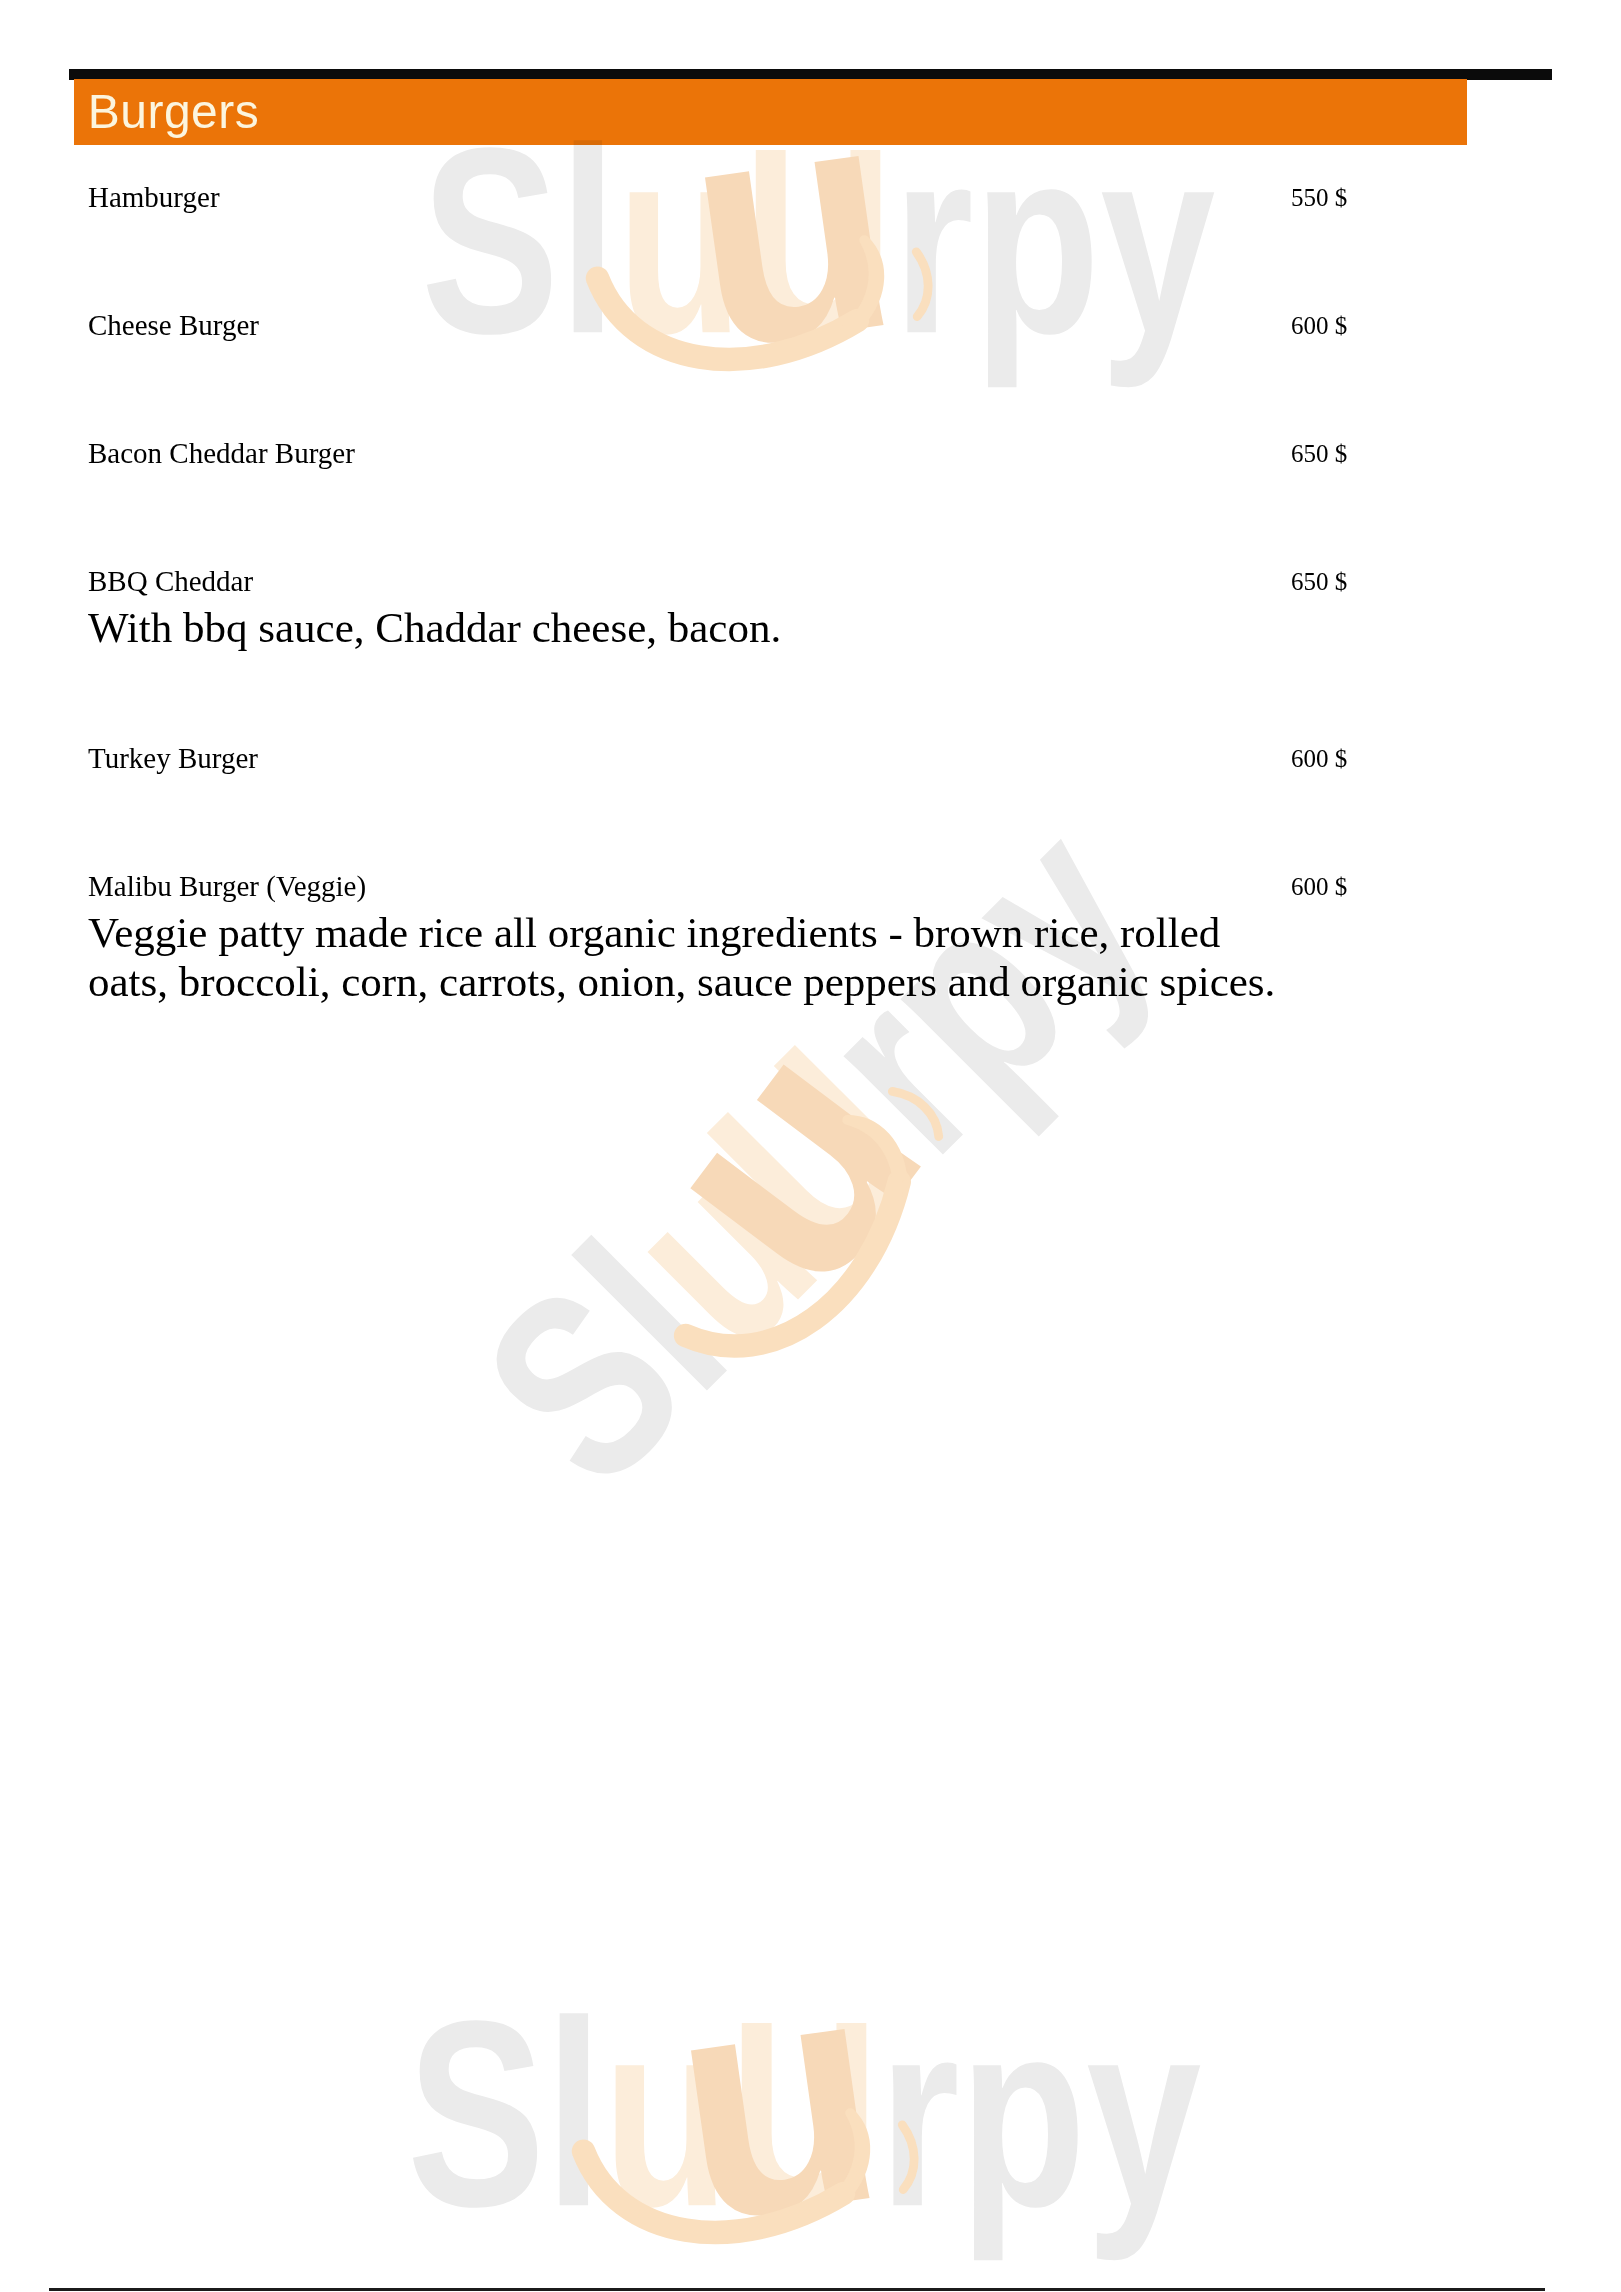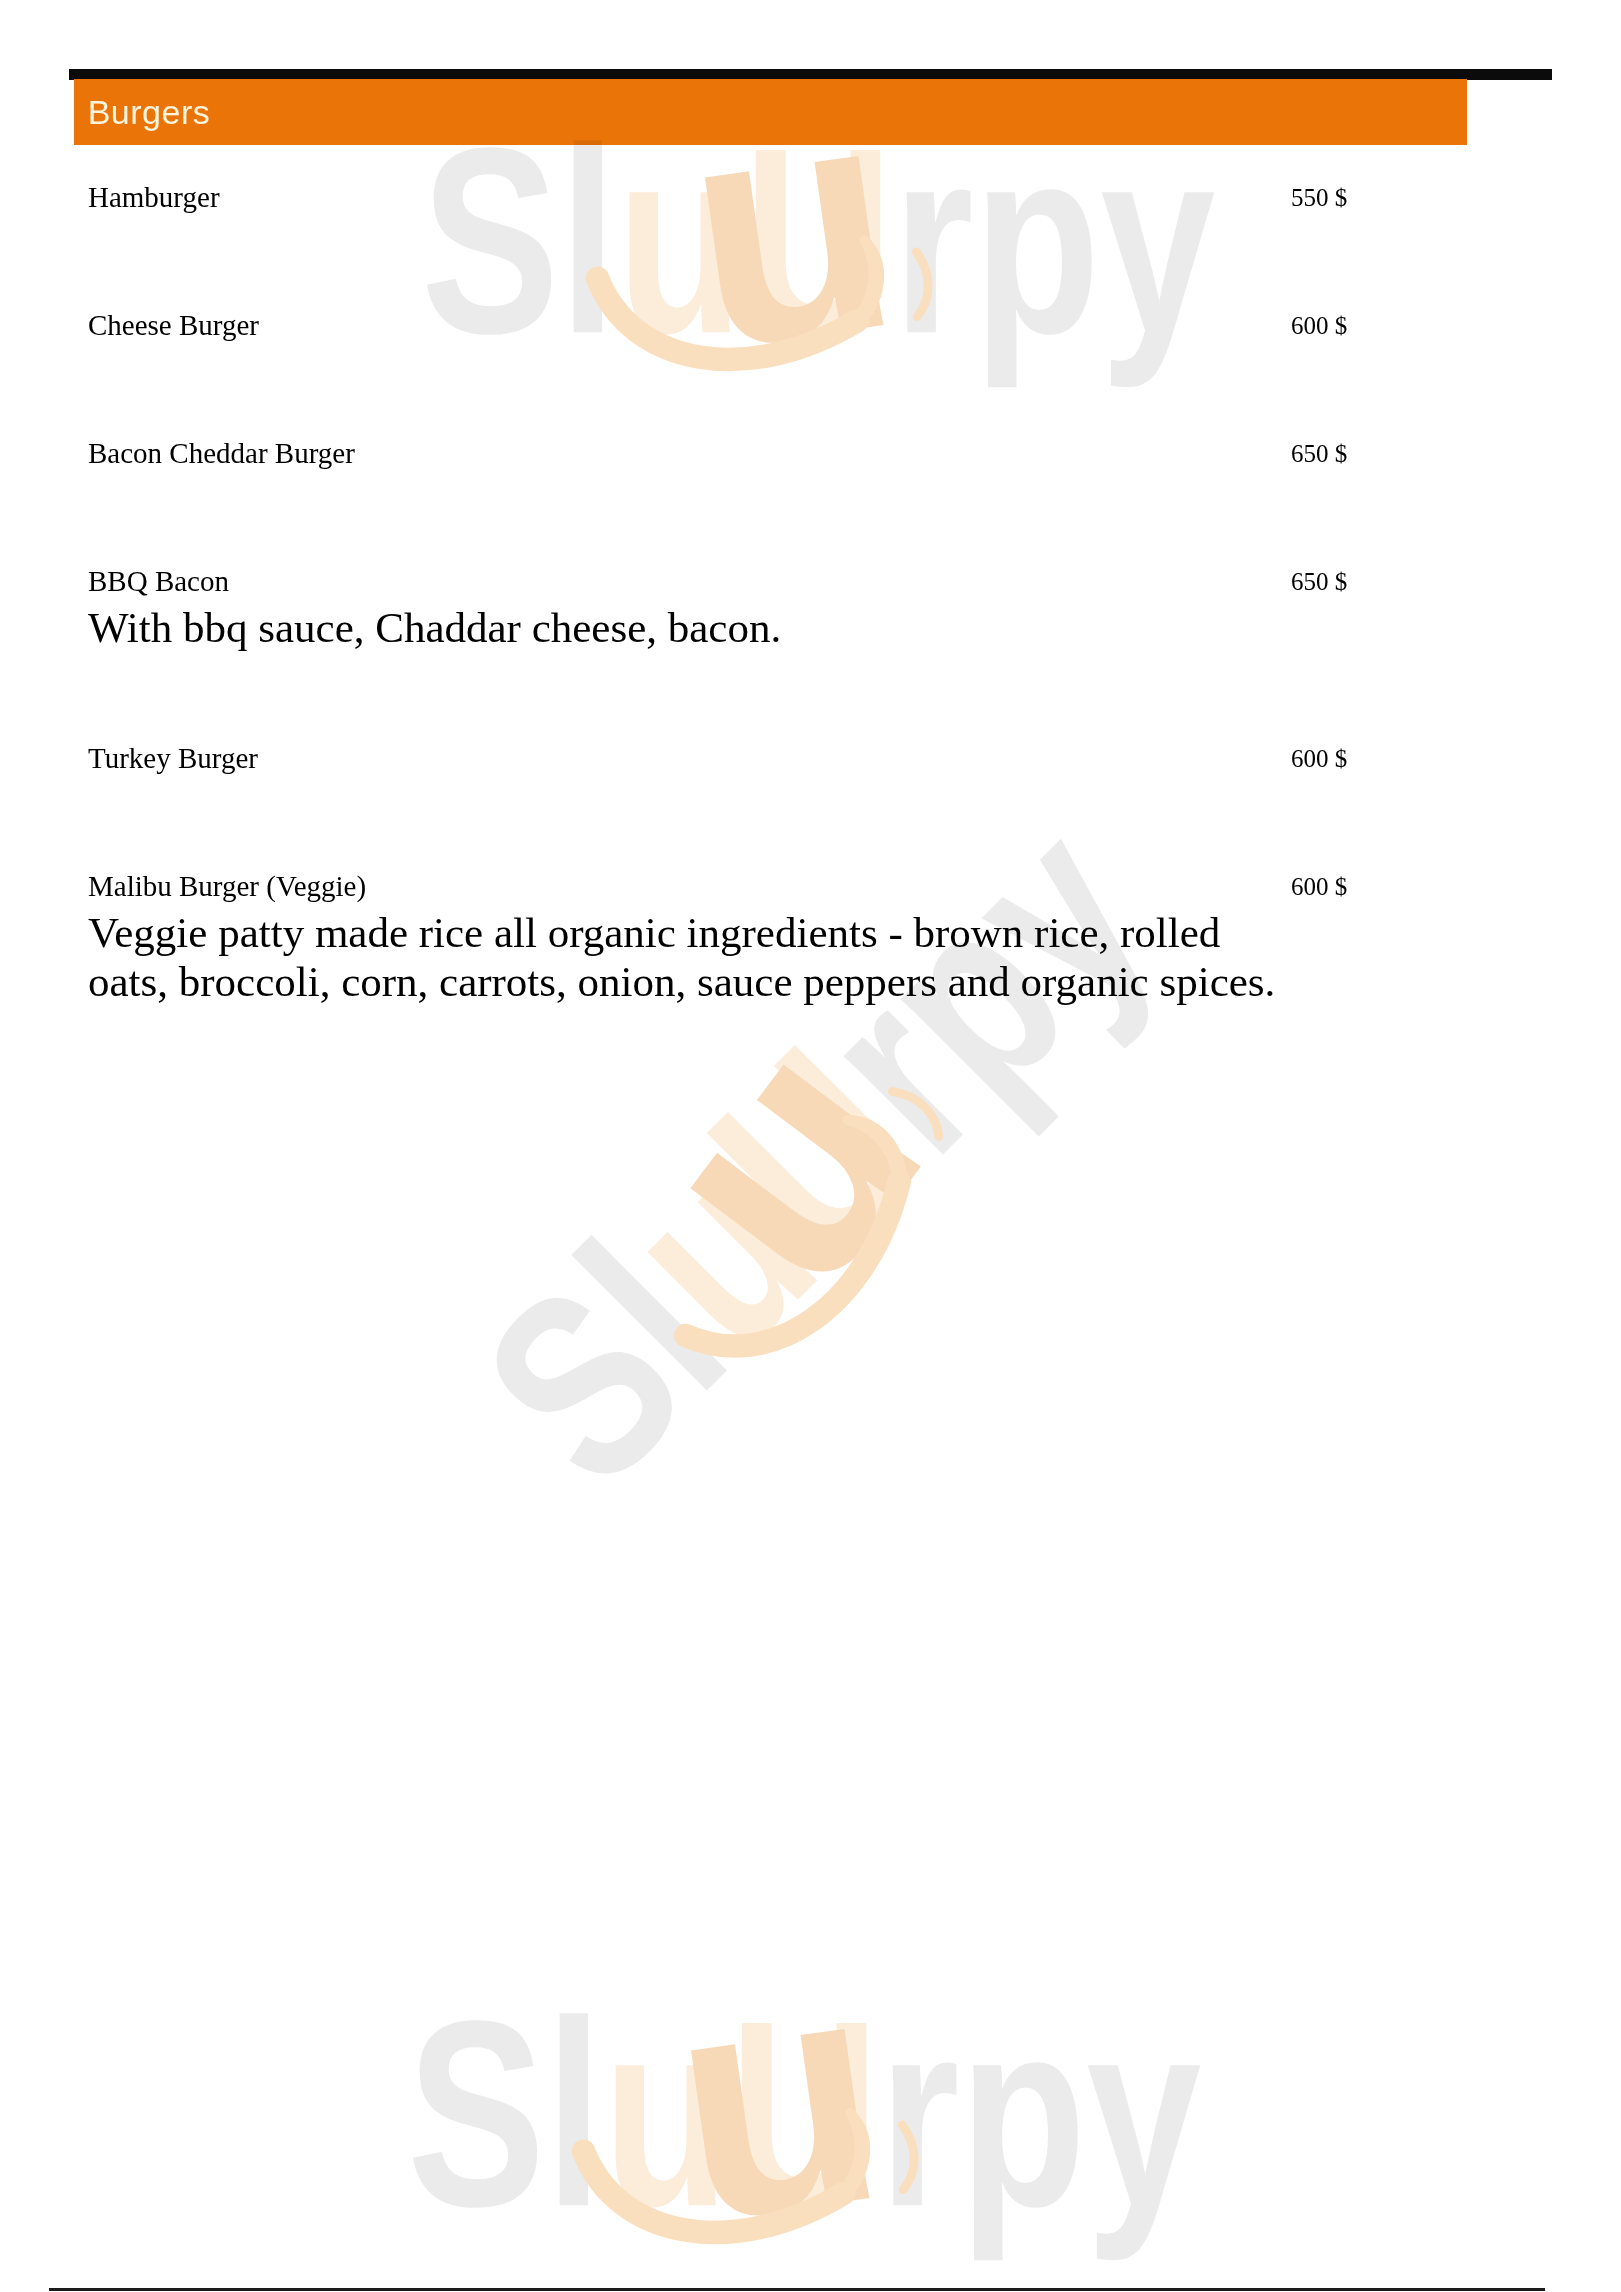--- a/index.html
+++ b/index.html
@@ -28,21 +28,21 @@
     background:var(--bar-black);
   }
   
   .header-bar{
     position:absolute;left:74px;top:79px;width:1393px;height:66px;
     background:var(--accent);
     display:flex;align-items:center;
   }
   .header-bar .title{
     font-family:"Liberation Sans","DejaVu Sans",sans-serif;
-    font-size:34px;line-height:66px;
+    font-size:48px;line-height:66px;
     color:var(--header-text);
     padding-left:13.7px;
     letter-spacing:0.5px;
   }
   
   .menu{
     position:absolute;left:88px;top:145px;width:1470px;
     padding-top:31px;
   }
   .item{position:relative;margin-bottom:85px;}
@@ -96,21 +96,21 @@
       </div>
       <div class="item">
         <div class="item-name">Cheese Burger</div>
         <div class="item-price">600 $</div>
       </div>
       <div class="item">
         <div class="item-name">Bacon Cheddar Burger</div>
         <div class="item-price">650 $</div>
       </div>
       <div class="item">
-        <div class="item-name">BBQ Bacon</div>
+        <div class="item-name">BBQ Cheddar</div>
         <div class="item-price">650 $</div>
         <div class="item-desc">With bbq sauce, Chaddar cheese, bacon.</div>
       </div>
       <div class="item">
         <div class="item-name">Turkey Burger</div>
         <div class="item-price">600 $</div>
       </div>
       <div class="item">
         <div class="item-name">Malibu Burger (Veggie)</div>
         <div class="item-price">600 $</div>

